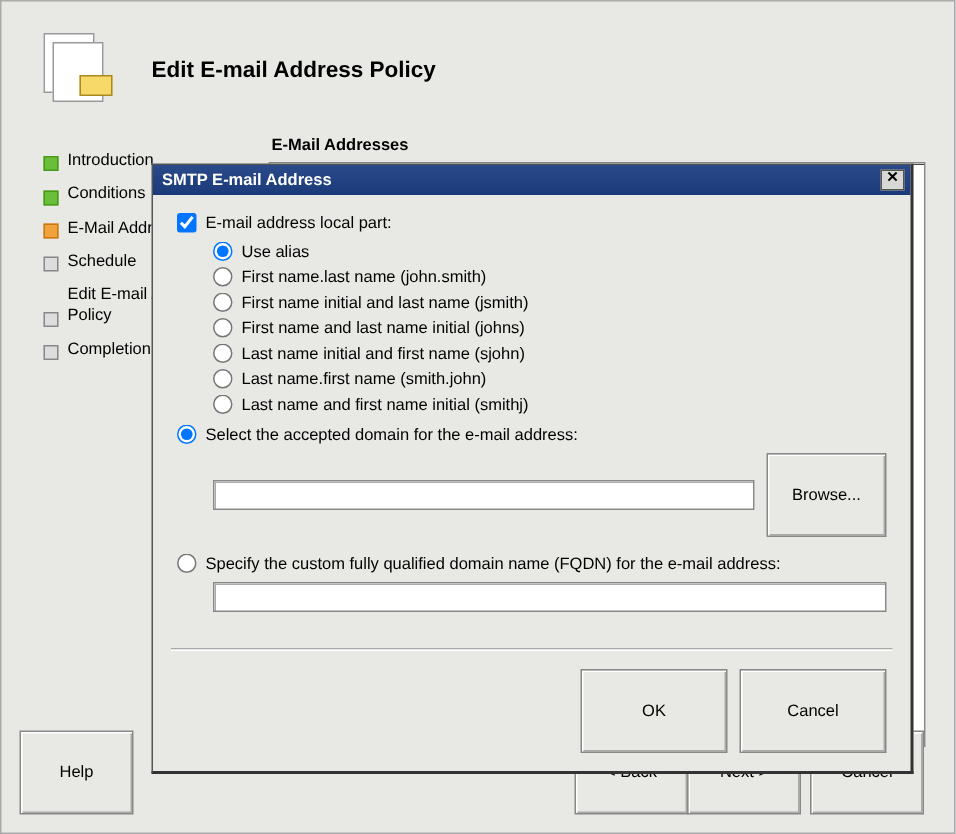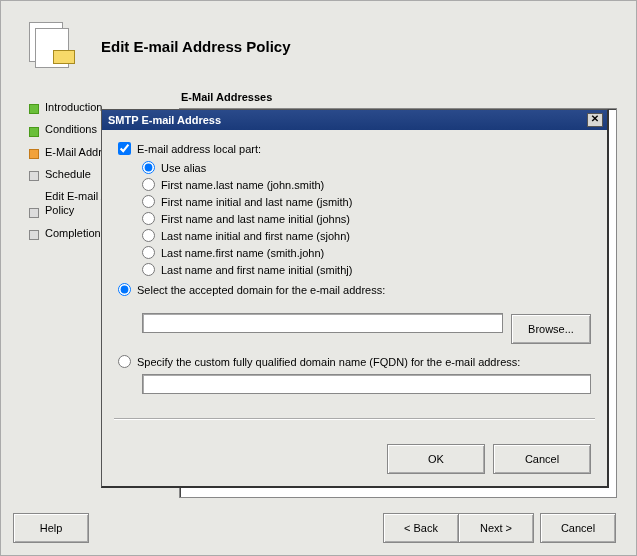--- a/index.html
+++ b/index.html
@@ -104,26 +104,25 @@
     bottom: 12px;
     left: 12px;
     right: 20px;
     display: flex;
   }
   .wizard-buttons .spacer { flex: 1; }
   .btn {
     background: #e8e8e4;
     border: 1px solid #888;
     box-shadow: inset 1px 1px 0 #fff, inset -1px -1px 0 #aaa;
-    padding: 8px 0;
+    padding: 21px 0;
     font-family: inherit;
     font-size: 11px;
     cursor: pointer;
     text-align: center;
-    margin-top: 12px;
   }
   .wizard-buttons .btn { width: 76px; margin-left: 6px; }
   .wizard-buttons .btn.help { margin-left: 0; }
   .wizard-buttons .btn.back { margin-right: -7px; }
 
   
   .dialog {
     position: absolute;
     top: 108px;
     left: 100px;

